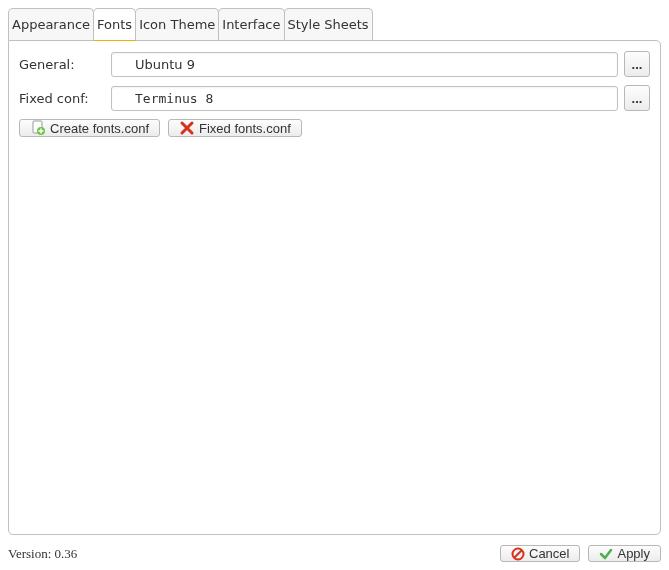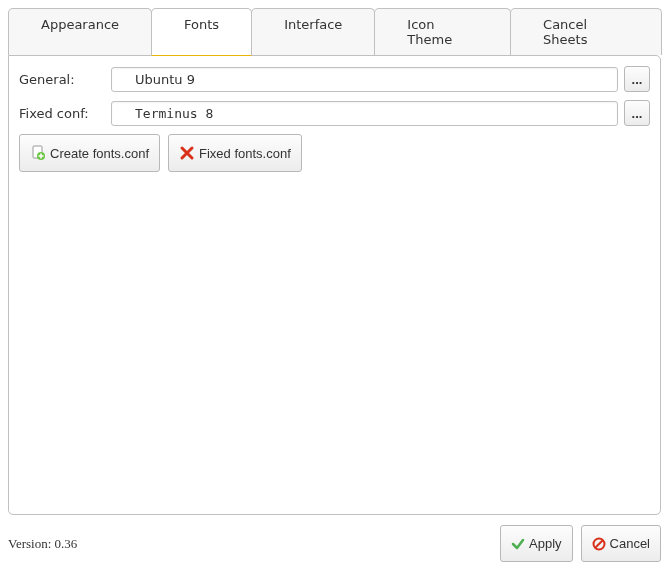--- a/index.html
+++ b/index.html
@@ -18,21 +18,21 @@
   flex: 1;
   display: flex;
   flex-direction: column;
 }
 .tab-row {
   display: flex;
   position: relative;
   z-index: 2;
 }
 .tab {
-  padding: 8px 32px;
+  padding: 8px 3px;
   border: 1px solid #c0c0c0;
   border-bottom: none;
   background: #f7f7f7;
   border-radius: 5px 5px 0 0;
   margin-right: -1px;
   cursor: pointer;
   color: #333;
 }
 .tab.active {
   background: #fff;
@@ -86,21 +86,21 @@
   font-weight: bold;
 }
 .button-row {
   display: flex;
   gap: 8px;
 }
 .action-btn {
   border: 1px solid #b8b8b8;
   border-radius: 3px;
   background: linear-gradient(#fdfdfd, #ececec);
-  padding: 10px 10px;
+  padding: 0 10px;
   cursor: pointer;
   font-size: 13px;
   color: #333;
   display: flex;
   align-items: center;
   gap: 4px;
 }
 .bottom-bar {
   display: flex;
   align-items: center;
@@ -120,23 +120,23 @@
 }
 .icon { display: inline-flex; align-items: center; justify-content: center; }
 </style>
 </head>
 <body>
 
 <div class="tab-container">
   <div class="tab-row">
     <div class="tab">Appearance</div>
     <div class="tab active">Fonts</div>
+    <div class="tab">Icon Theme</div>
     <div class="tab">Interface</div>
-    <div class="tab">Icon Theme</div>
-    <div class="tab">Cancel Sheets</div>
+    <div class="tab">Style Sheets</div>
   </div>
 
   <div class="tab-panel">
     <div class="form-row">
       <div class="form-label">General:</div>
       <input type="text" class="text-input" value="Ubuntu 9" style="">
       <button class="browse-btn">...</button>
     </div>
 
     <div class="form-row">
@@ -167,28 +167,28 @@
     </div>
   </div>
 </div>
 
 <div class="bottom-bar">
   <div class="version">Version: 0.36</div>
   <div class="bottom-buttons">
     <button class="action-btn">
       <span class="icon">
         <svg width="14" height="14" viewBox="0 0 14 14">
-          <path d="M2 7 L6 11 L12 3" fill="none" stroke="#4caf50" stroke-width="2.5" stroke-linecap="round" stroke-linejoin="round"></path>
-        </svg>
-      </span>
-      <span>Apply</span>
-    </button>
-    <button class="action-btn">
-      <span class="icon">
-        <svg width="14" height="14" viewBox="0 0 14 14">
           <circle cx="7" cy="7" r="5.5" fill="none" stroke="#d9301a" stroke-width="2"></circle>
           <line x1="3.2" y1="10.8" x2="10.8" y2="3.2" stroke="#d9301a" stroke-width="2"></line>
         </svg>
       </span>
       <span>Cancel</span>
     </button>
+    <button class="action-btn">
+      <span class="icon">
+        <svg width="14" height="14" viewBox="0 0 14 14">
+          <path d="M2 7 L6 11 L12 3" fill="none" stroke="#4caf50" stroke-width="2.5" stroke-linecap="round" stroke-linejoin="round"></path>
+        </svg>
+      </span>
+      <span>Apply</span>
+    </button>
   </div>
 </div>
 
 </body></html>

